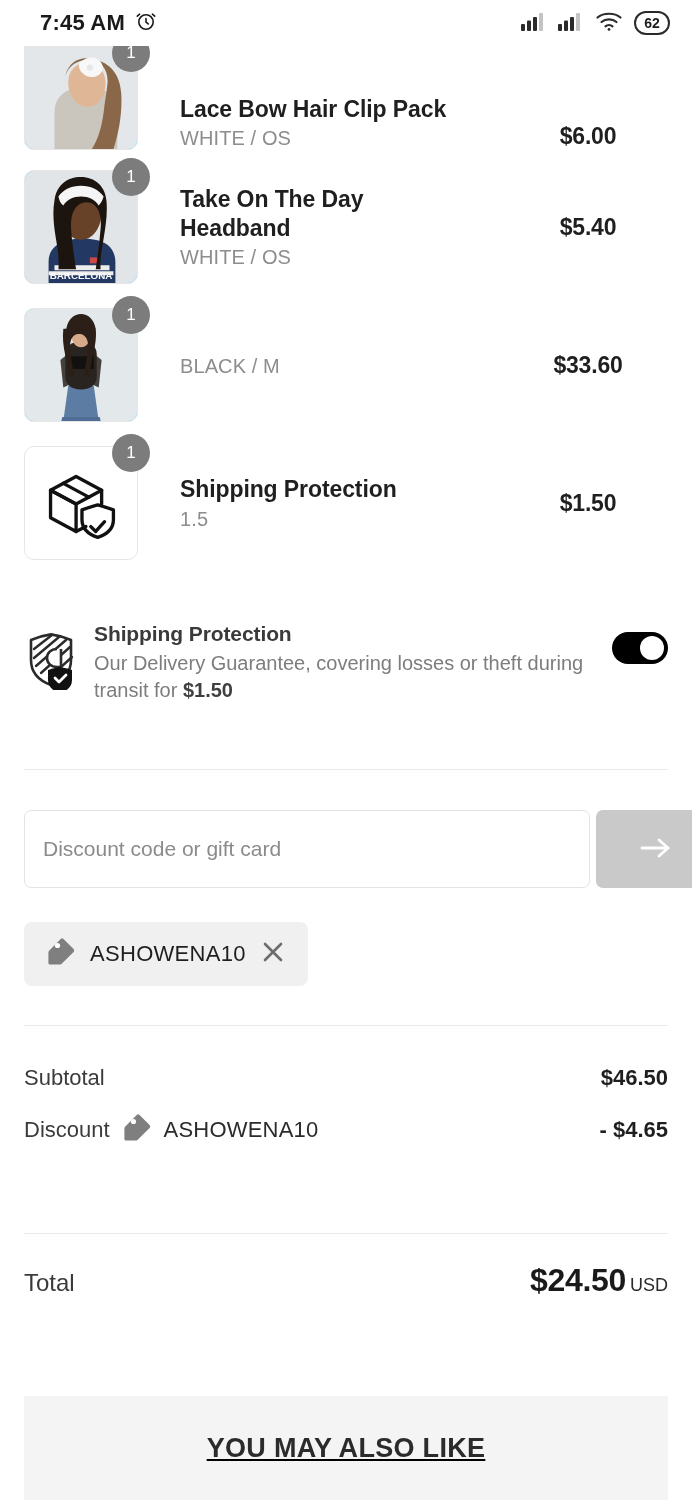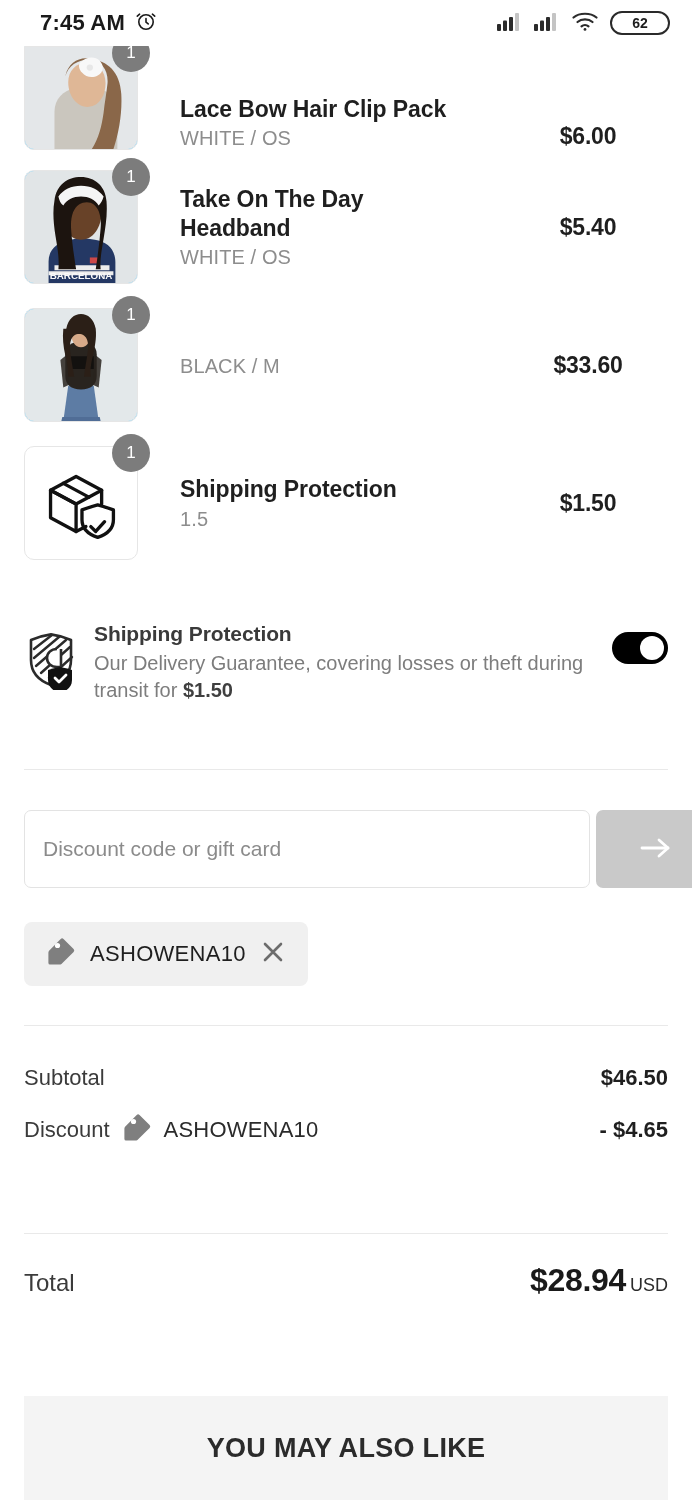--- a/index.html
+++ b/index.html
@@ -15,21 +15,21 @@
   .statusbar {
     position: absolute; top: 0; left: 0; width: 692px; height: 46px;
     background: #ffffff; z-index: 20;
     display: flex; align-items: center; justify-content: space-between;
     padding: 0 22px 0 40px;
   }
   .sb-left { display: flex; align-items: center; gap: 9px; }
   .sb-time { font-size: 22px; font-weight: 700; color: #1a1a1a; letter-spacing: .2px; }
   .sb-right { display: flex; align-items: center; gap: 11px; }
   .battery {
-    width: 60px; height: 24px; border: 2.2px solid #2a2a2a; border-radius: 12px;
+    width: 36px; height: 24px; border: 2.2px solid #2a2a2a; border-radius: 12px;
     display: flex; align-items: center; justify-content: center;
     font-size: 14px; font-weight: 600; color: #1d1d1d;
   }
 
   
   .cart { position: absolute; top: 46px; left: 0; width: 692px; }
   .line-item {
     position: relative; display: flex; align-items: center;
     padding: 0 24px; height: 138px;
   }
@@ -124,21 +124,21 @@
     position: absolute; top: 1262px; left: 24px; width: 644px;
     display: flex; align-items: baseline; justify-content: space-between;
   }
   .gt-label { font-size: 24px; color: #3b3b3b; }
   .gt-amount { font-size: 32px; font-weight: 700; color: #1a1a1a; letter-spacing: -.3px; }
   .gt-cur { font-size: 18px; font-weight: 400; color: #2b2b2b; margin-left: 4px; }
 
   
   .yal {
     position: absolute; top: 1396px; left: 24px; width: 644px; height: 104px;
-    background: #f4f4f4; display: flex; align-items: center; justify-content: center;
+    background: #f4f4f4; display: flex; align-items: center; justify-content: center; text-decoration: underline;
   }
   .yal-title {
     font-size: 27px; font-weight: 700; color: #2b2b2b; letter-spacing: .3px;
   }
 </style>
 </head>
 <body>
 
 <div class="screen">
 
@@ -352,21 +352,21 @@
       <span class="tr-value">- $4.65</span>
     </div>
 
   </div>
 
   <div class="divider" style="top:1233px"></div>
 
   <div class="grand-total">
     <span class="gt-label">Total</span>
     <span>
-      <span class="gt-amount">$28.94</span><span class="gt-cur">USD</span>
+      <span class="gt-amount">$24.50</span><span class="gt-cur">USD</span>
     </span>
   </div>
 
   <div class="yal">
     <span class="yal-title">YOU MAY ALSO LIKE</span>
   </div>
 
 </div>
 
 </body></html>

